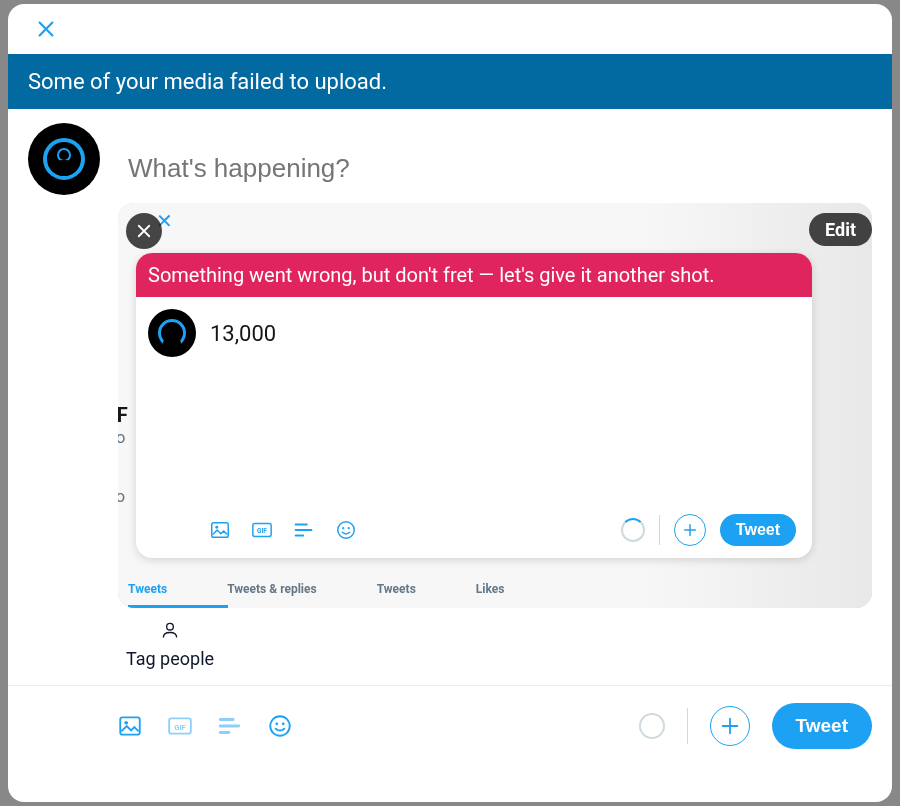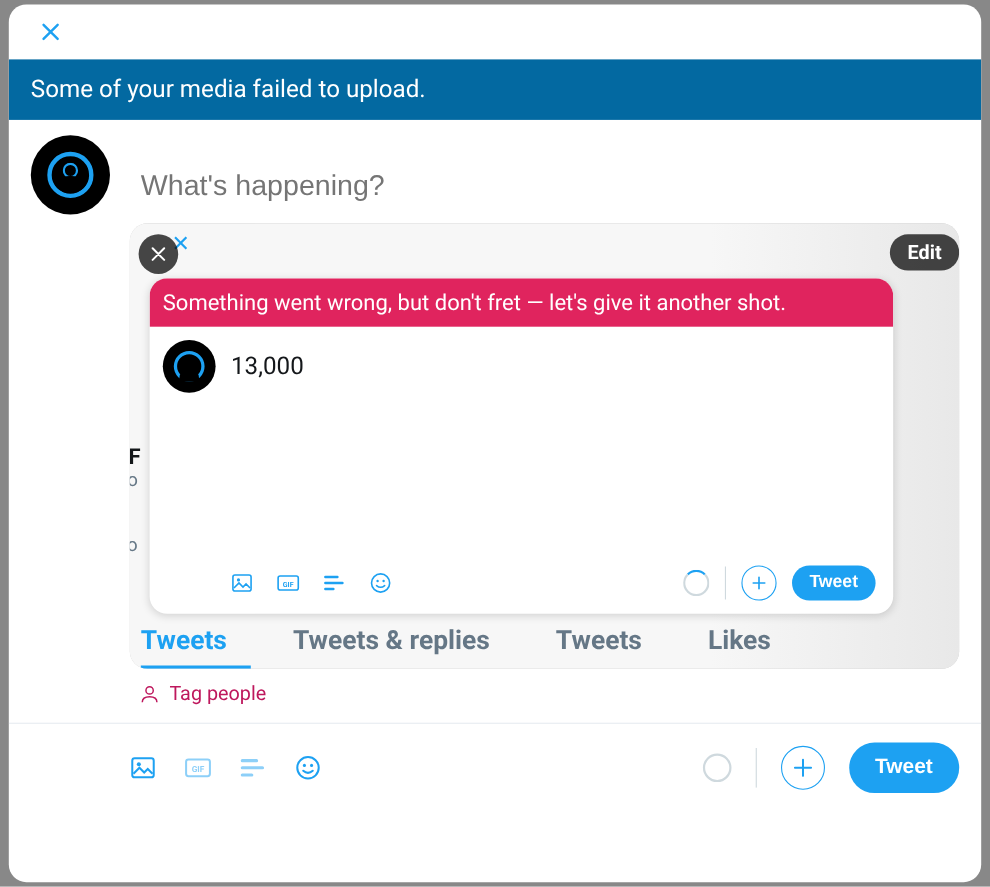--- a/index.html
+++ b/index.html
@@ -123,21 +123,21 @@
       line-height: 1.7;
     }
     .media-tabs {
       position: absolute;
       bottom: 12px;
       left: 0;
       right: 0;
       display: flex;
       gap: 60px;
       padding-left: 10px;
-      font-size: 24px;
+      font-size: 12px;
       font-weight: 700;
       color: #657786;
     }
     .media-tabs .active { color: #1DA1F2; }
     .tab-underline {
       position: absolute;
       bottom: 0;
       left: 10px;
       width: 100px;
       height: 3px;
@@ -290,25 +290,26 @@
       padding: 7px 16px;
       font-size: 16px;
       font-weight: 700;
       cursor: pointer;
     }
     
     .tag-people {
       display: flex;
       align-items: center;
       gap: 8px;
-      color: #be185d;
+      color: #0f172a;
       font-size: 18px;
       margin: 12px 0 0 118px;
       cursor: pointer;
       width: fit-content;
+      flex-direction: column;
     }
     .outer-toolbar {
       margin-top: 16px;
       padding: 10px 20px 0 108px;
       border-top: 1px solid #e6ecf0;
       display: flex;
       align-items: center;
       gap: 22px;
       height: 70px;
     }

